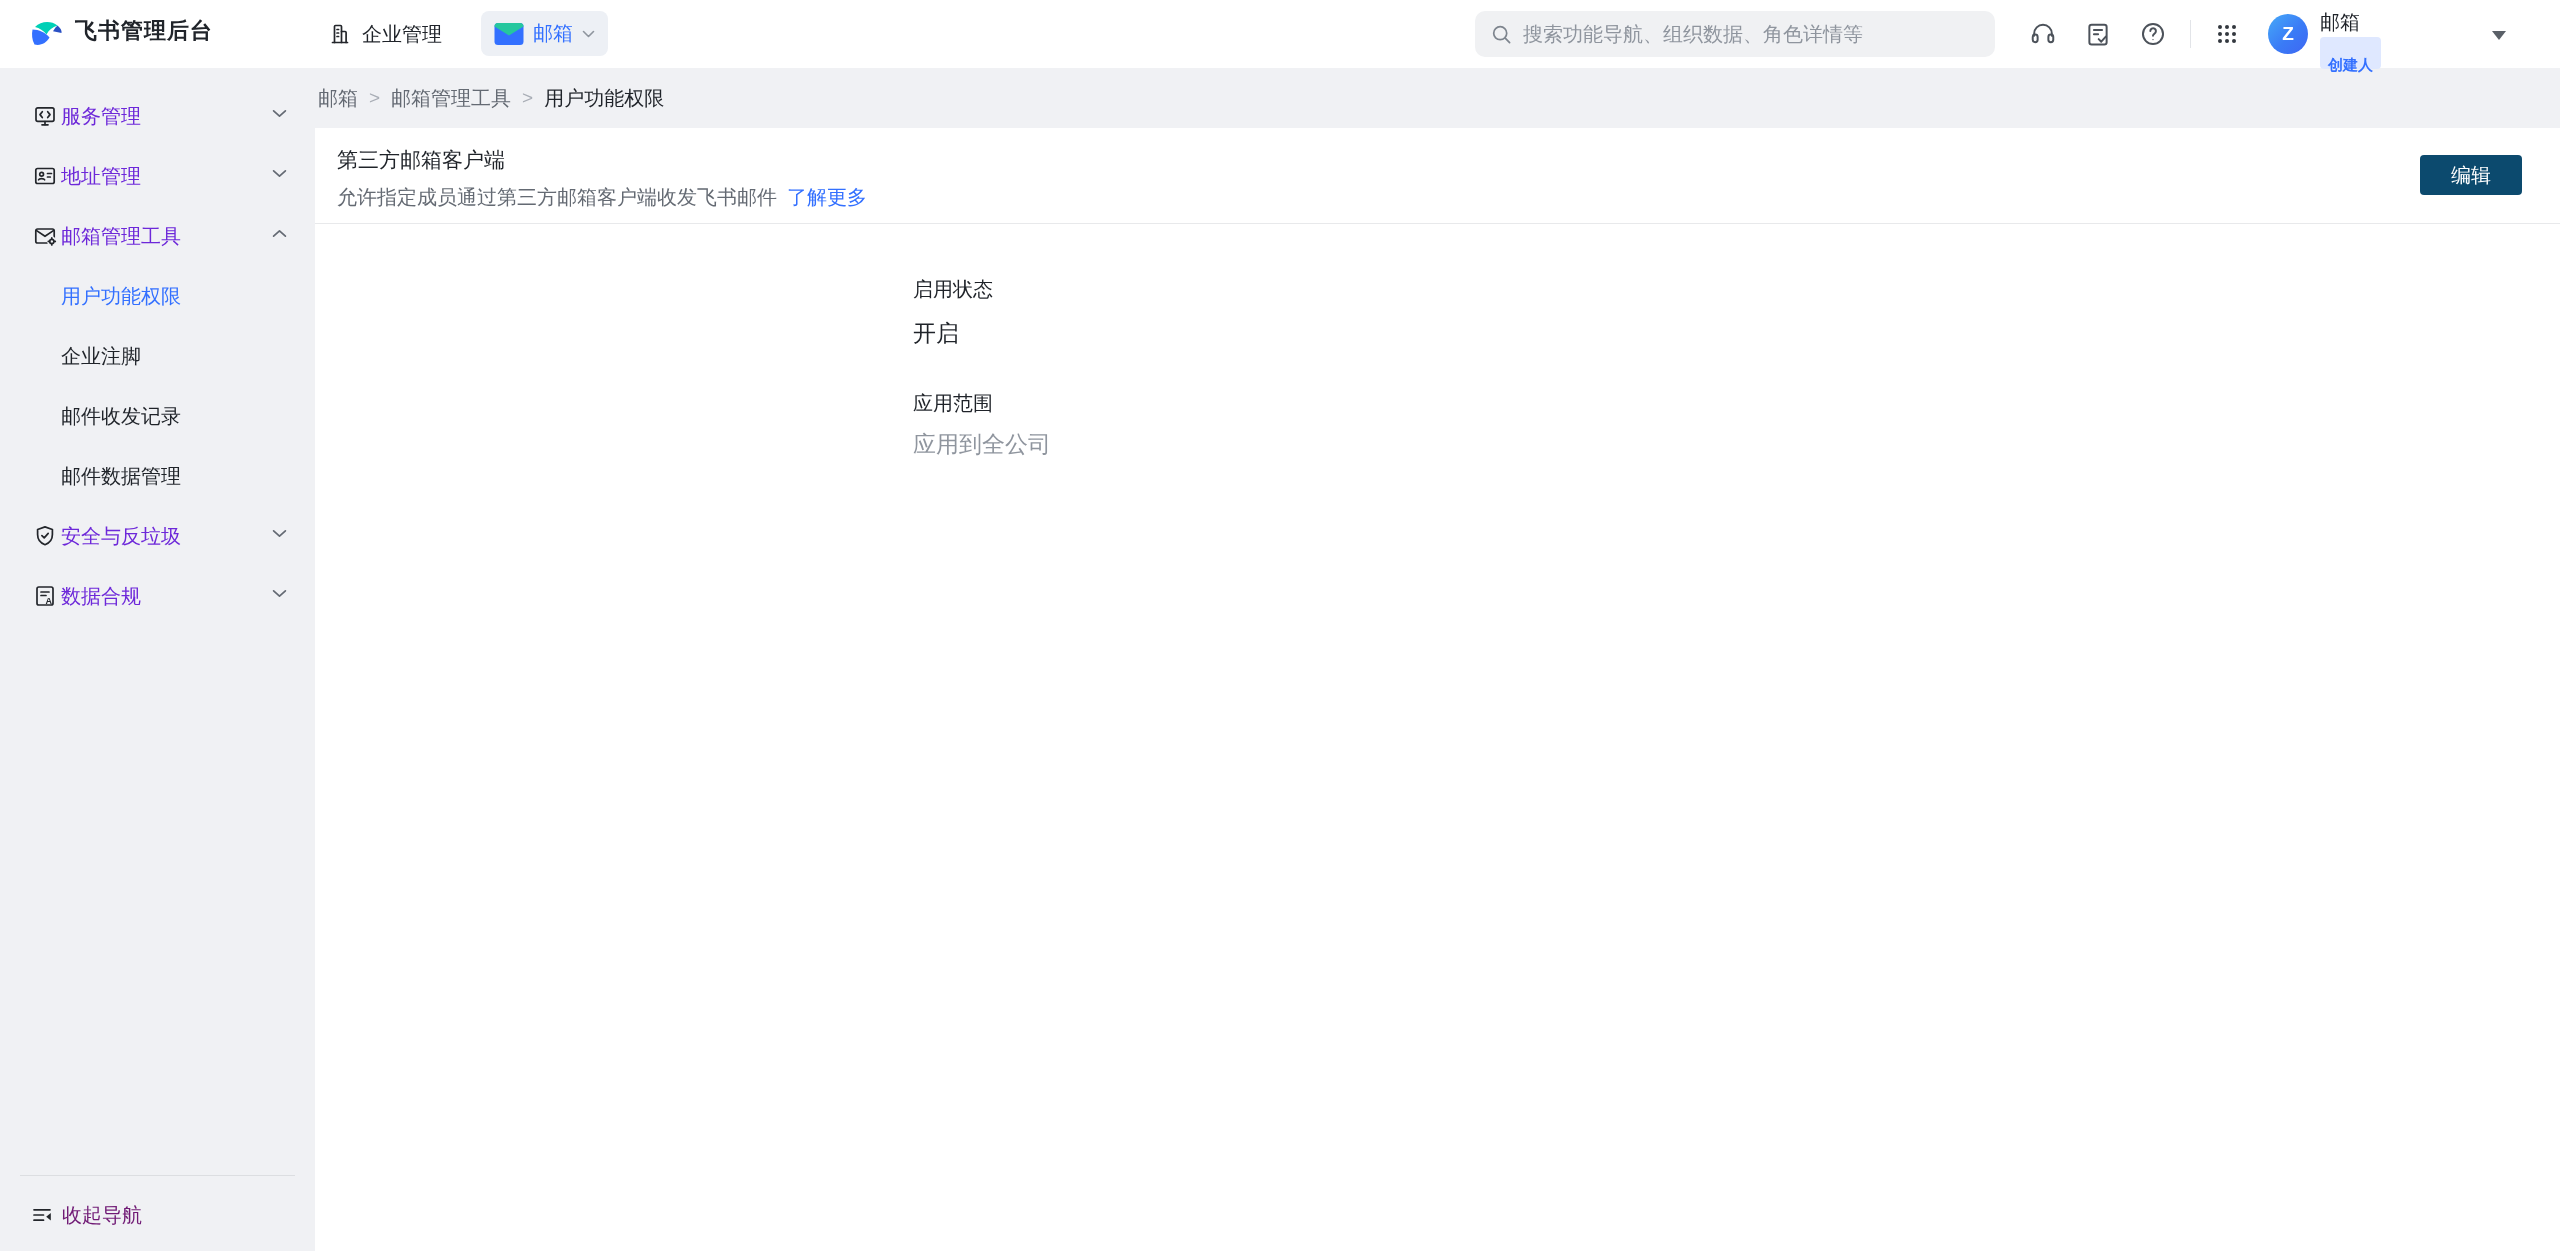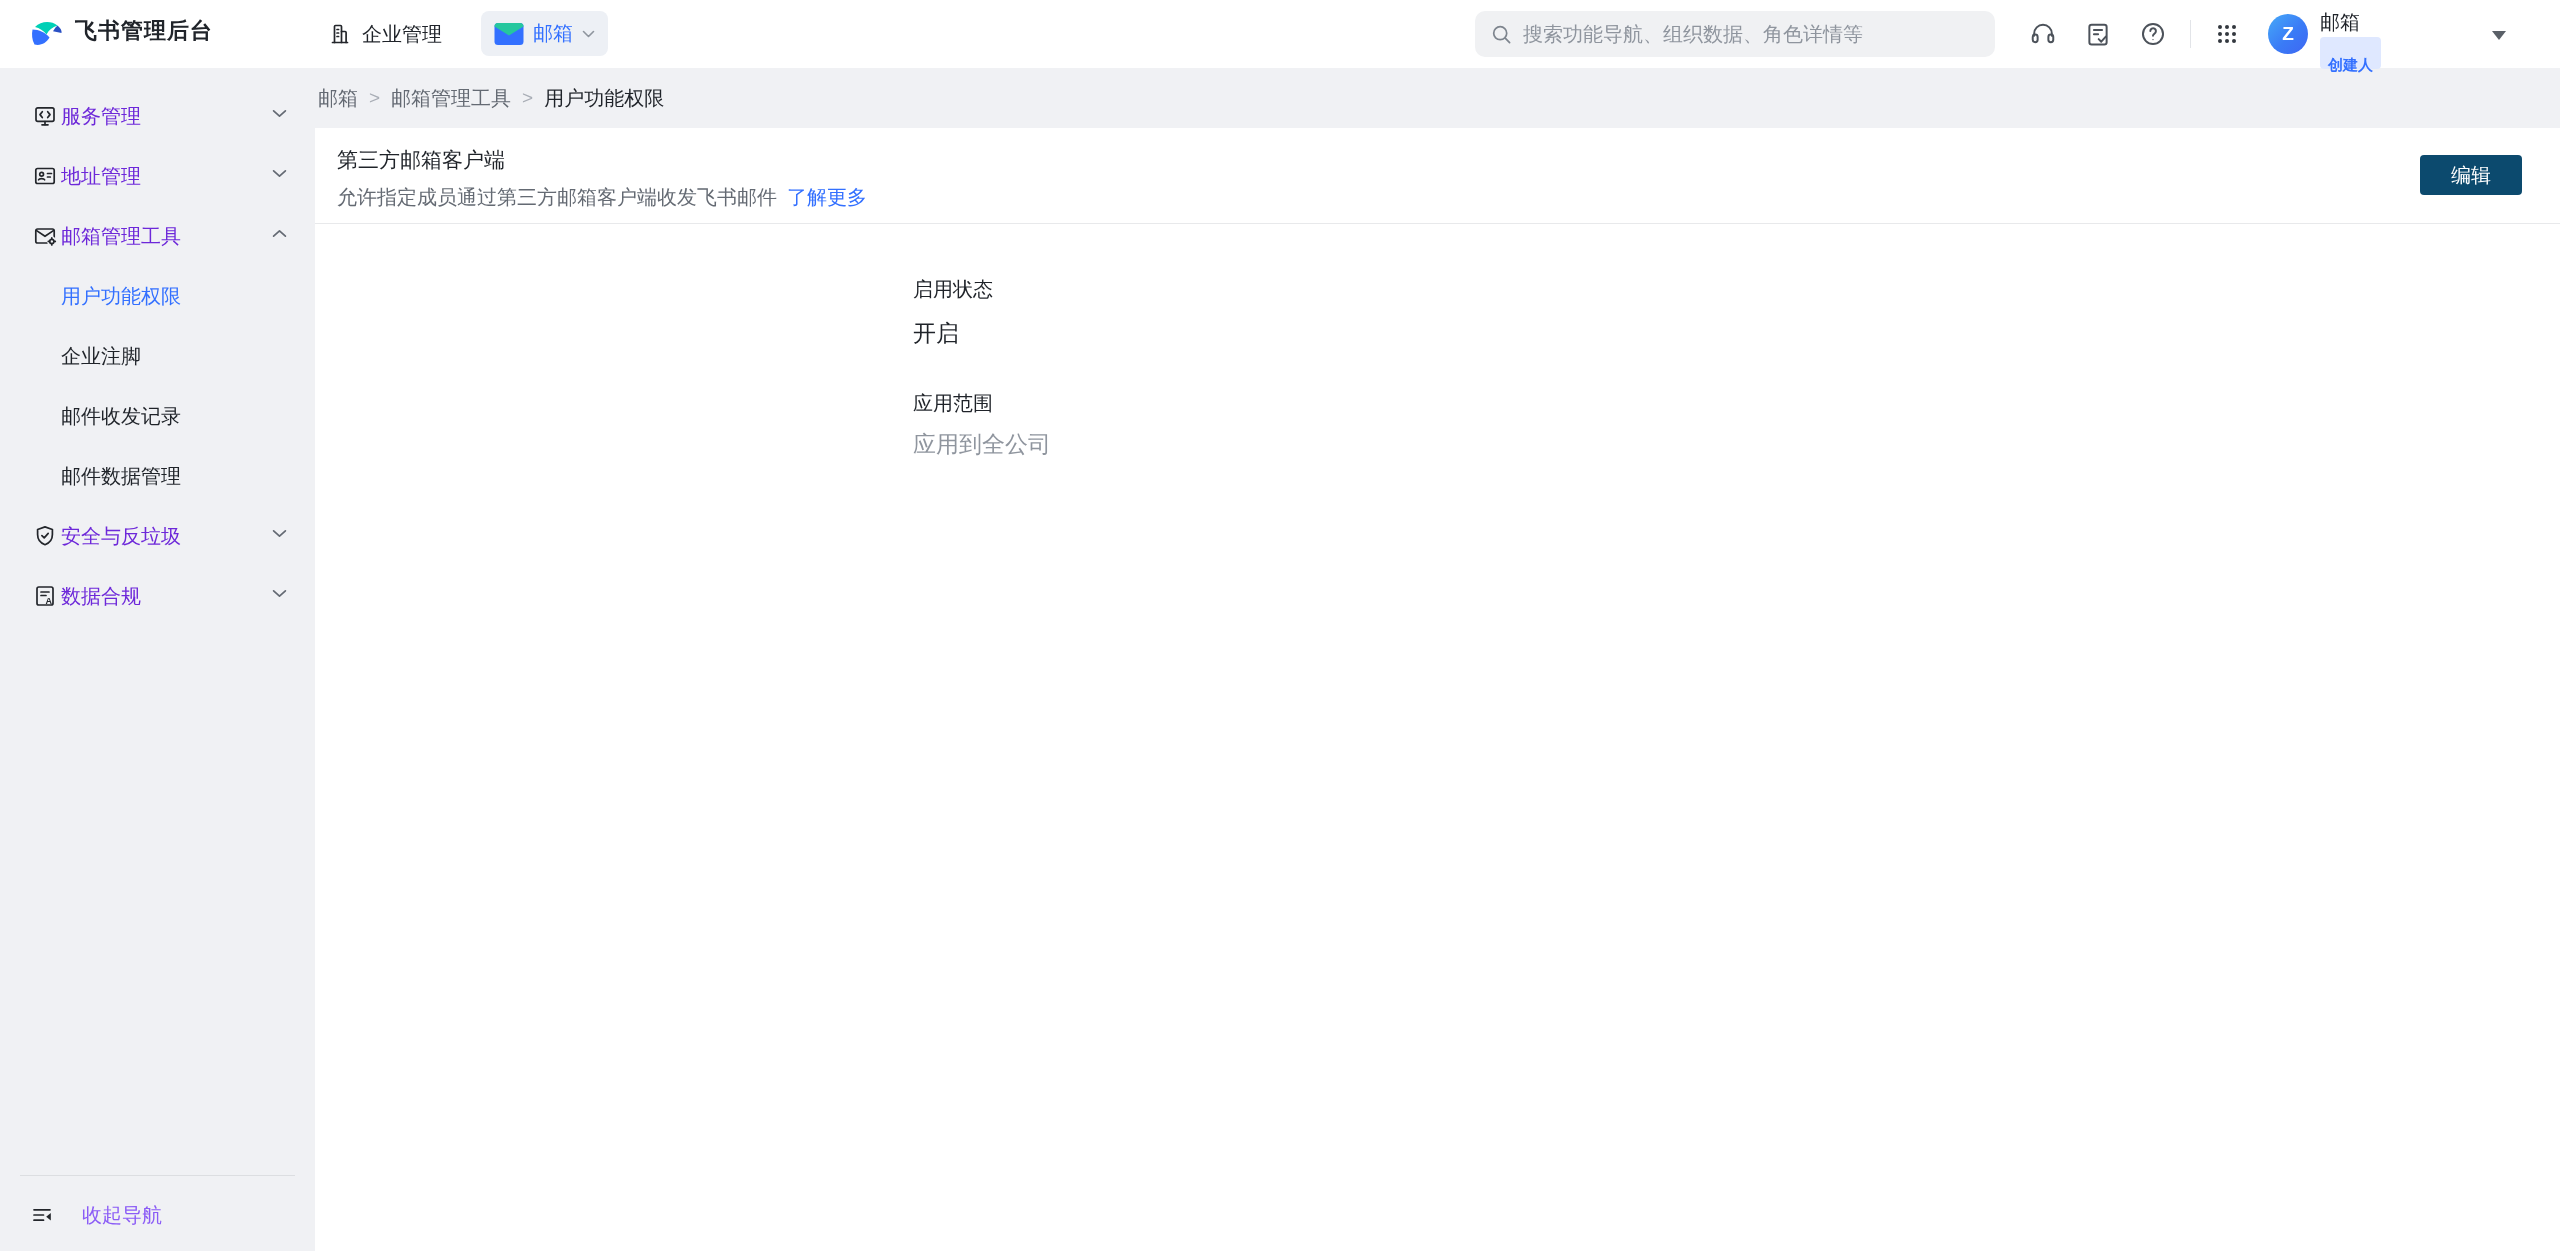--- a/index.html
+++ b/index.html
@@ -61,21 +61,21 @@
   .side-row .lbl { font-size:20px; color:#6d28d9; }
   .side-row .chev { position:absolute; right:28px; top:23px; width:15px; height:9px; }
   .side-sub { padding-left:61px; }
   .side-sub .lbl { font-size:20px; color:#1f2329; }
   .side-sub.active .lbl { color:#3370ff; }
 
   .collapse-divider { position:absolute; left:20px; right:20px; top:1107px; height:1px; background:#dcdee1; }
   .collapse-row { position:absolute; left:0; top:1117px; width:315px; height:60px; display:flex; align-items:center;
     padding-left:30px; cursor:pointer; }
   .collapse-row svg { width:24px; height:24px; margin-right:8px; }
-  .collapse-row .lbl { font-size:20px; color:#8b5cf6;margin-left:20px; }
+  .collapse-row .lbl { font-size:20px; color:#701a75; }
 
   
   .main { position:absolute; left:315px; top:68px; width:2245px; height:1183px; background:#fff; }
   .breadcrumb { height:60px; background:#f0f1f4; display:flex; align-items:center; padding-left:3px; }
   .crumb { font-size:20px; color:#646a73; cursor:pointer; }
   .crumb-sep { font-size:19px; color:#a8adb5; margin:0 11px; }
   .crumb-current { font-size:20px; color:#1f2329; font-weight:500; }
 
   .card-header { position:relative; height:96px; background:#fff; border-bottom:1px solid #e8e9eb; padding:18px 0 0 22px; }
   .card-title { font-size:21px; font-weight:500; color:#1f2329; }

